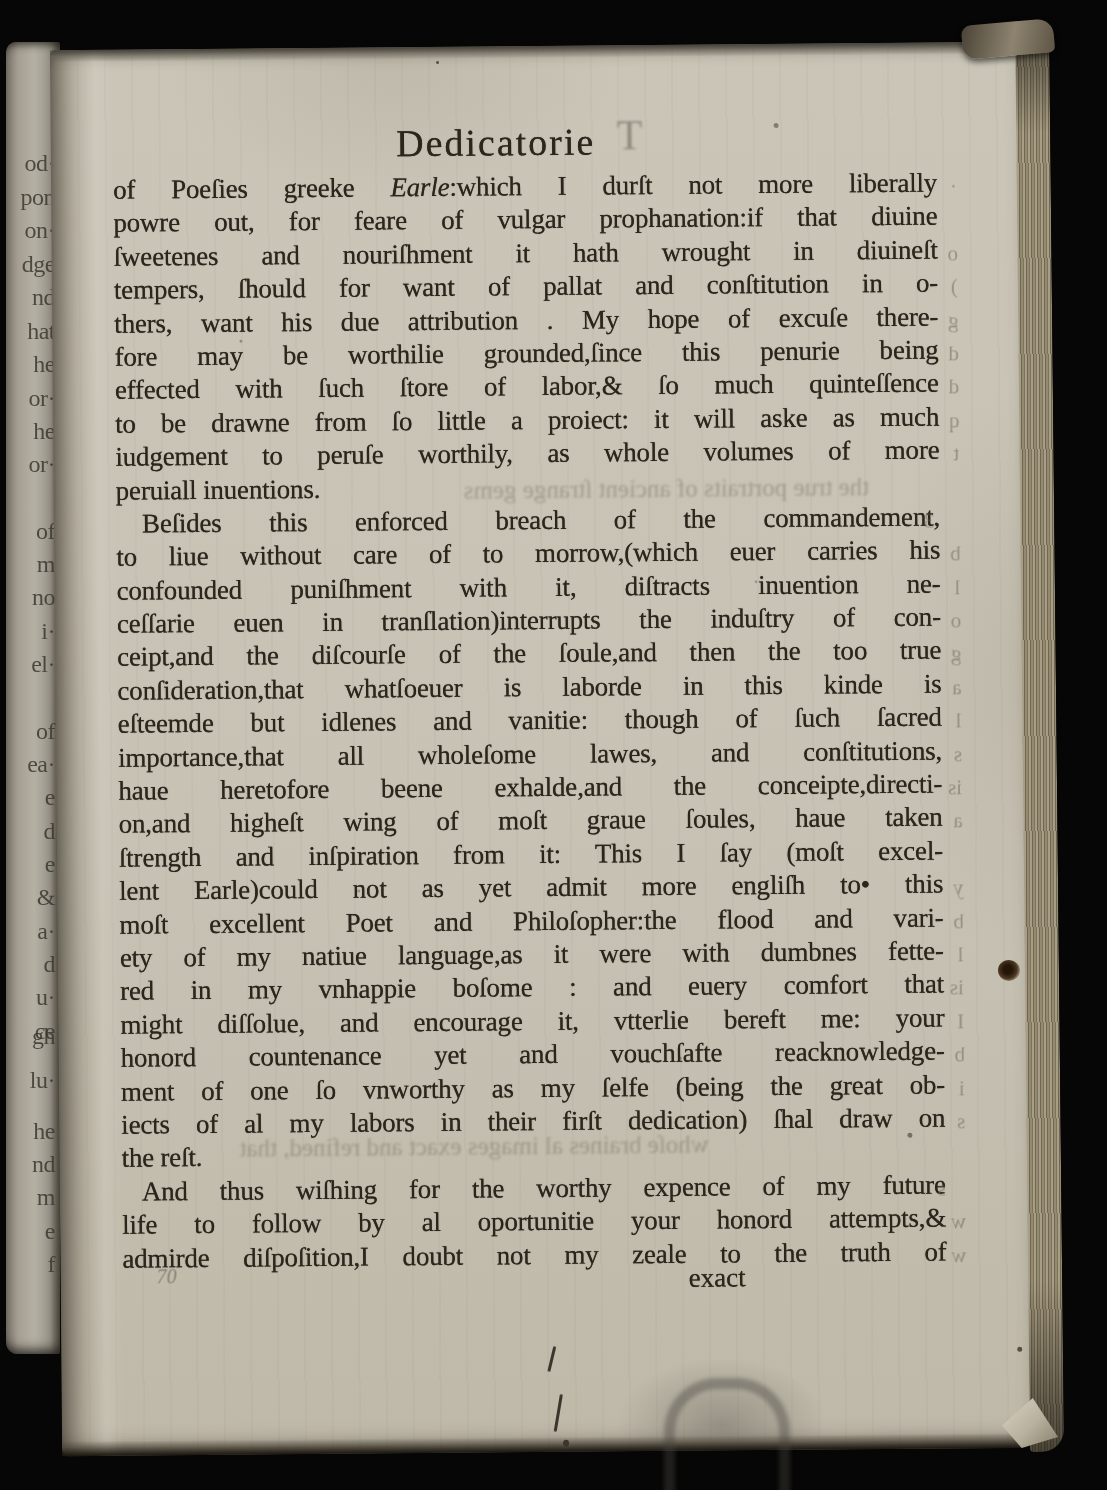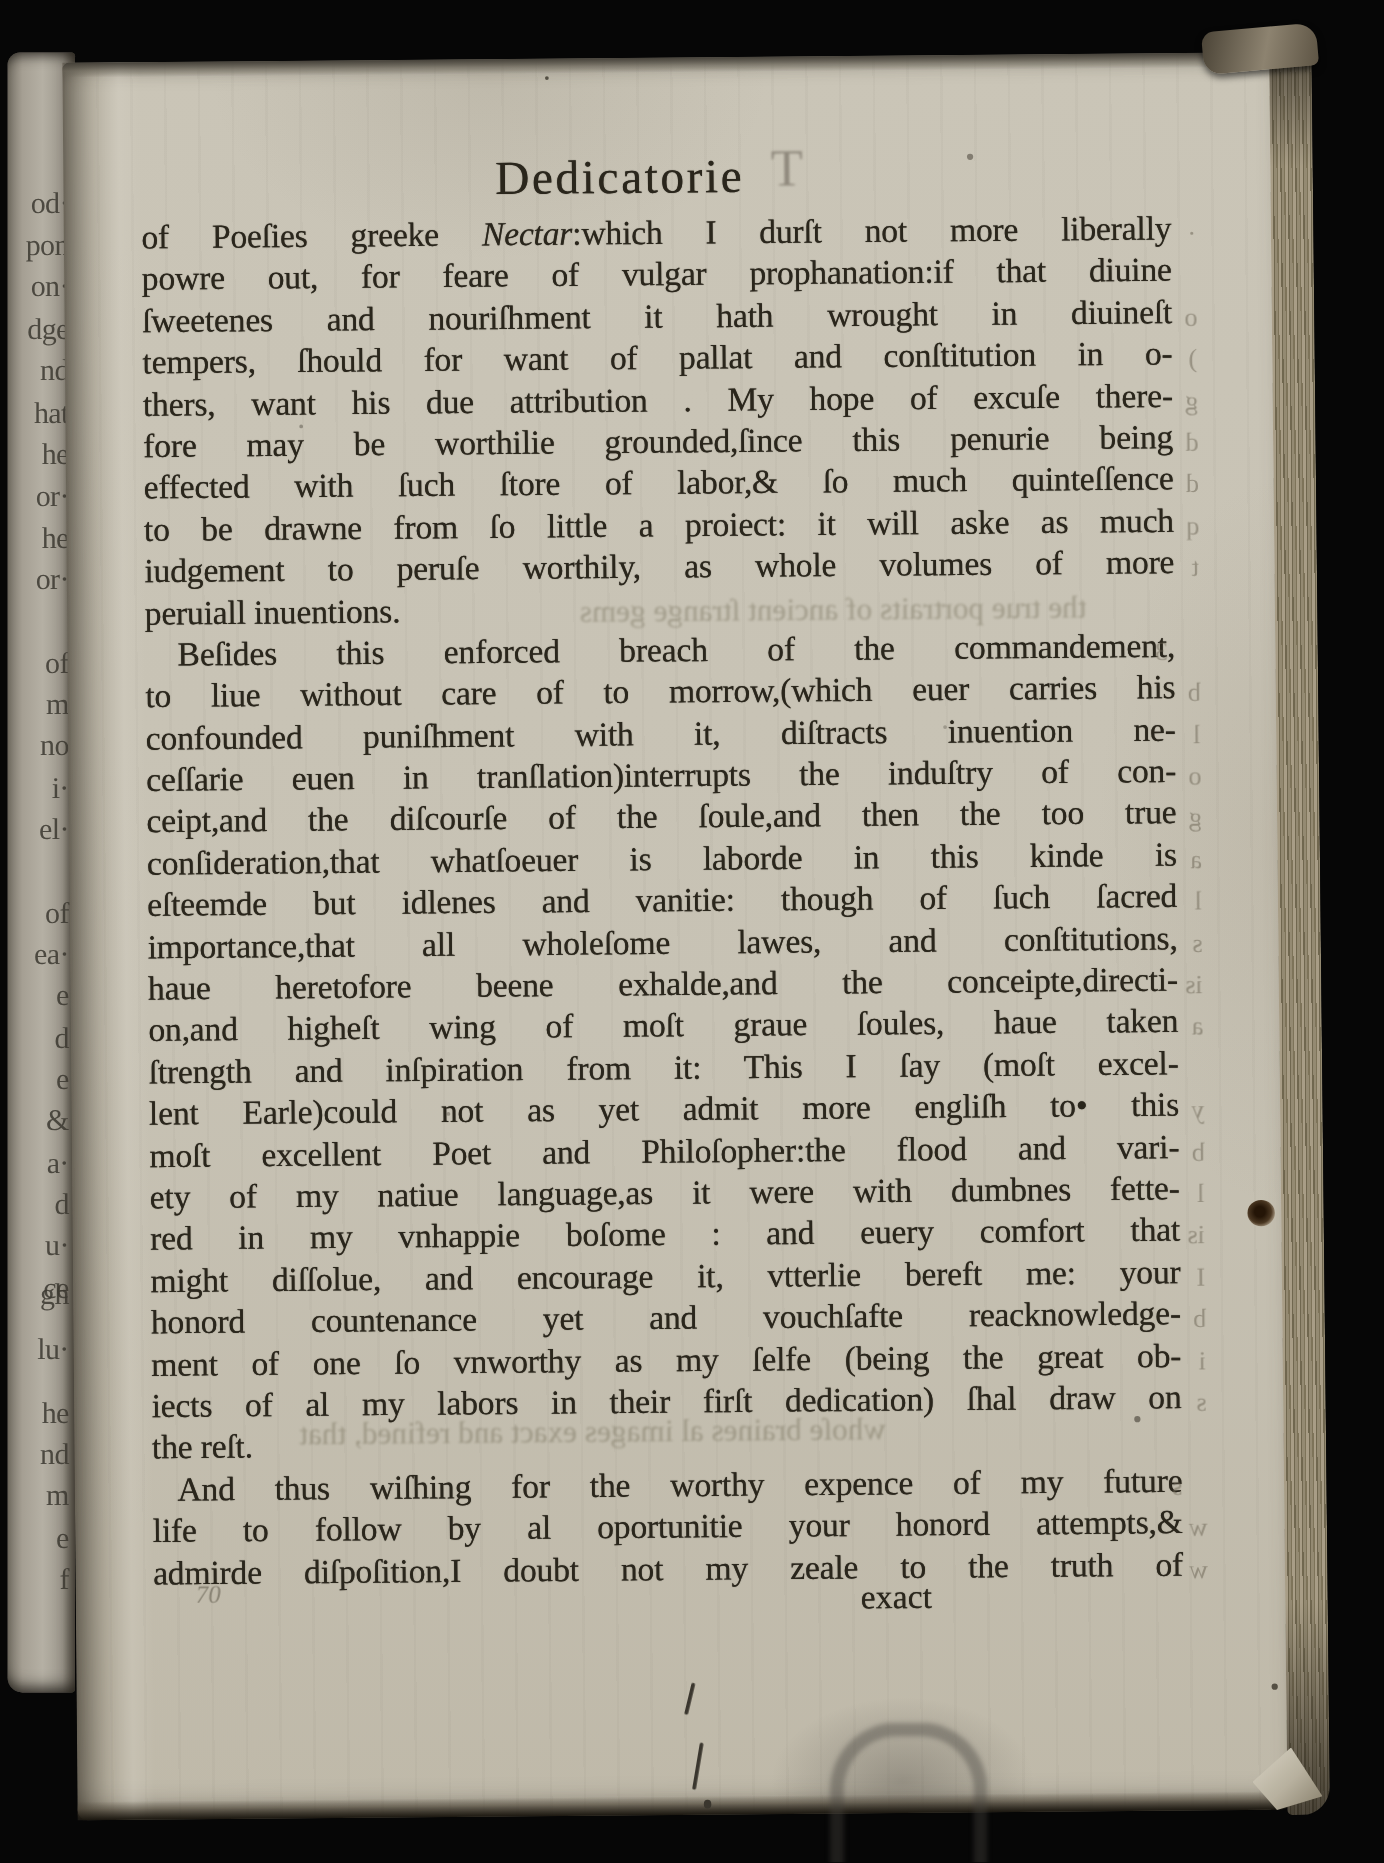--- a/index.html
+++ b/index.html
@@ -138,21 +138,21 @@
 
   <div class="page">
     <div class="gutter"></div>
     <div class="edge-top"></div>
     <div class="edge-bottom"></div>
 
     <div class="header">Dedicatorie</div>
     <div class="ink-blot-T">T</div>
 
     <div class="content" id="textBlock">
-        <div class="line">of Poeſies greeke <i>Nectar</i>:which I durſt not more liberally<span class="tail">·</span></div>
+        <div class="line">of Poeſies greeke <i>Earle</i>:which I durſt not more liberally<span class="tail">·</span></div>
         <div class="line">powre out, for feare of vulgar prophanation:if that diuine</div>
         <div class="line">ſweetenes and nouriſhment it hath wrought in diuineſt<span class="tail">o</span></div>
         <div class="line">tempers, ſhould for want of pallat and conſtitution in o-<span class="tail">)</span></div>
         <div class="line">thers, want his due attribution . My hope of excuſe there-<span class="tail">g</span></div>
         <div class="line">fore may be worthilie grounded,ſince this penurie being<span class="tail">d</span></div>
         <div class="line">effected with ſuch ſtore of labor,&amp; ſo much quinteſſence<span class="tail">d</span></div>
         <div class="line">to be drawne from ſo little a proiect: it will aske as much<span class="tail">q</span></div>
         <div class="line">iudgement to peruſe worthily, as whole volumes of more<span class="tail">t</span></div>
         <div class="line short">peruiall inuentions.</div>
         <div class="line" style="text-indent: 26px;">Beſides this enforced breach of the commandement,<span class="tail">3</span></div>

